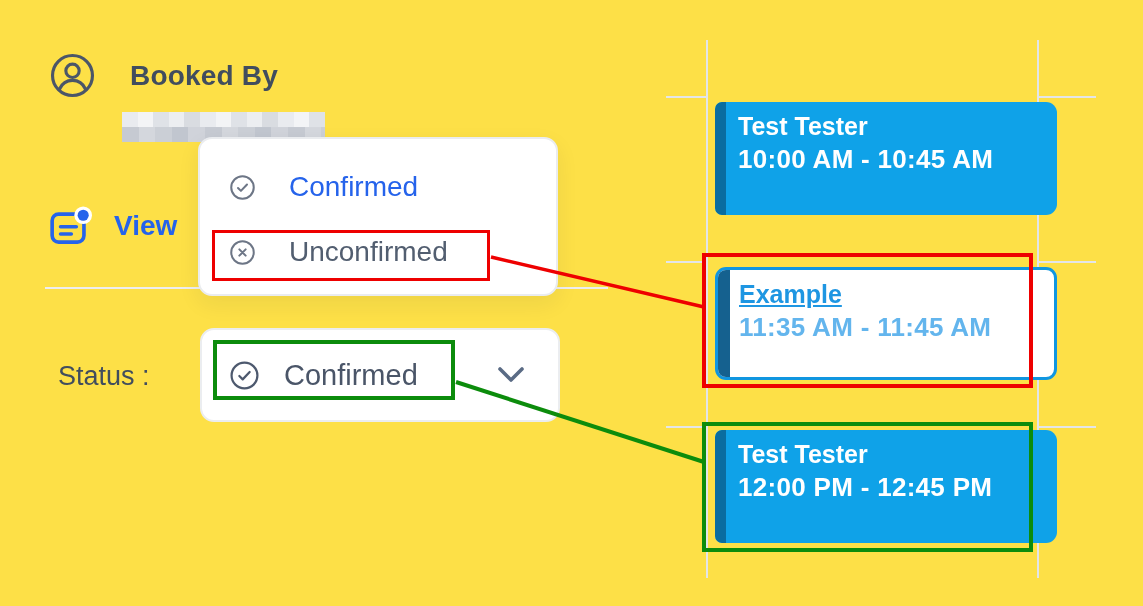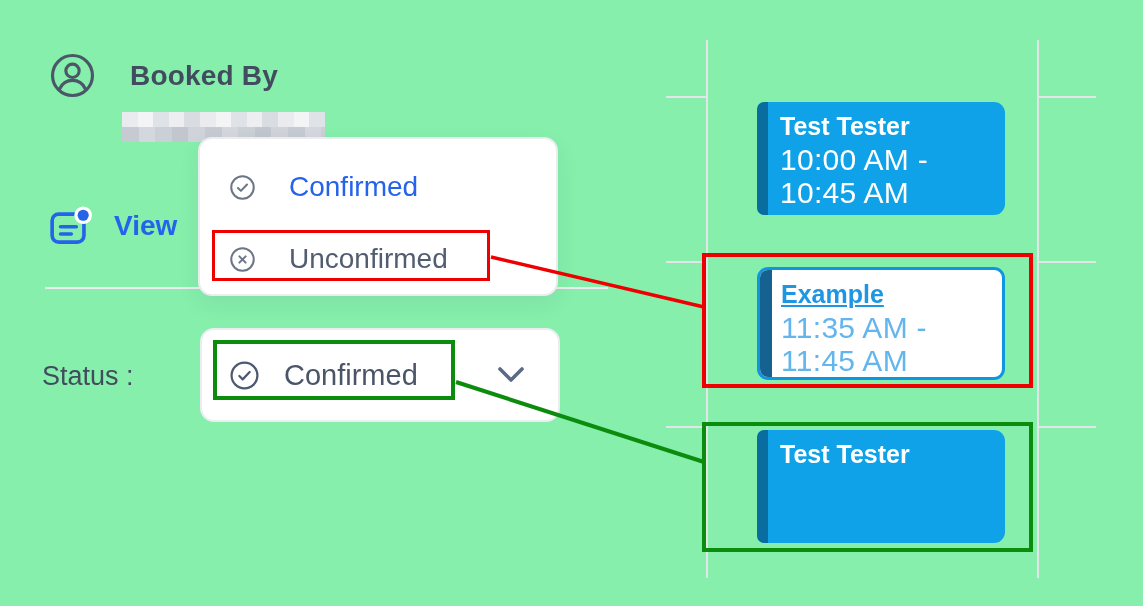--- a/index.html
+++ b/index.html
@@ -1,18 +1,18 @@
 <!DOCTYPE html>
 <html style="--event-blue: #0fa2e8; --event-strip: #0a6da0; --link-blue: #2563eb; --ann-red: #ee0000; --ann-green: #0c8c0c;"><head>
 <meta charset="utf-8">
 <style>
   * { margin:0; padding:0; box-sizing:border-box; }
   html,body { background:#fff; }
   body { font-family:"Liberation Sans", sans-serif; }
-  .stage { position:relative; width:1143px; height:606px; background:#86efac; overflow:hidden; }
+  .stage { position:relative; width:1143px; height:606px; background:#fde047; overflow:hidden; }
 
   
   .booked-by-row { position:absolute; left:49px; top:52px; display:flex; align-items:center; gap:34px; }
   .booked-by-label { font-size:28px; font-weight:600; color:#414d5e; letter-spacing:.2px; }
 
   .mosaic { position:absolute; left:122px; top:112px; width:203px; height:30px; overflow:hidden; }
   .mosaic .row1, .mosaic .row2 { height:15px; }
   .mosaic .row1 { background:repeating-linear-gradient(90deg,#e9ebef 0 16px,#f3f4f6 16px 31px,#dfe2e7 31px 47px,#eceef1 47px 62px,#d9dce1 62px 78px); }
   .mosaic .row2 { background:repeating-linear-gradient(90deg,#c6cad2 0 17px,#d4d7dd 17px 33px,#cbcfd6 33px 50px,#c1c6cf 50px 66px,#d0d3da 66px 83px); }
 
@@ -21,50 +21,50 @@
 
   .divider { position:absolute; left:45px; top:287px; width:563px; height:2px; background:#ededf0; }
 
   
   .menu-panel { position:absolute; left:198px; top:137px; width:360px; height:159px;
     background:#fff; border:2px solid #eaecef; border-radius:14px;
     box-shadow:0 8px 22px rgba(30,41,59,.07); }
   .menu-item { position:absolute; left:0; display:flex; align-items:center; gap:33px;
     padding-left:29px; height:34px; width:100%; cursor:pointer; }
   .menu-item.first { top:31px; }
-  .menu-item.second { top:103px; }
+  .menu-item.second { top:96px; }
   .menu-item .label { font-size:28px; font-weight:500; }
   .menu-item.first .label { color:var(--link-blue); }
   .menu-item.second .label { color:#525e70; }
   .menu-icon { color:#6d7686; flex:0 0 auto; }
 
   
-  .status-label { position:absolute; left:42px; top:361px; font-size:27px; color:#414d5e; }
+  .status-label { position:absolute; left:58px; top:361px; font-size:27px; color:#414d5e; }
   .status-button { position:absolute; left:200px; top:328px; width:360px; height:94px;
     background:#fff; border:2px solid #ebedf0; border-radius:14px;
     display:flex; align-items:center; padding-left:27px; cursor:pointer; }
   .status-button .icon { color:#4d596e; }
   .status-value { font-size:29px; font-weight:500; color:#4a5568; margin-left:24px; }
   .chevron { margin-left:auto; margin-right:30px; color:#5a6b85; }
 
   
   .vline { position:absolute; top:40px; width:2px; height:538px; background:#e3e5e9; }
   .vline.v1 { left:706px; } .vline.v2 { left:1037px; }
   .hseg { position:absolute; height:2px; background:#e3e5e9; }
   .hseg.l { left:666px; width:40px; }
   .hseg.r { left:1038px; width:58px; }
   .hseg.y1 { top:96px; } .hseg.y2 { top:261px; } .hseg.y3 { top:426px; }
 
   
-  .event { position:absolute; left:757px; width:248px; height:113px; border-radius:7px 11px 11px 7px; overflow:hidden; }
+  .event { position:absolute; left:715px; width:342px; height:113px; border-radius:7px 11px 11px 7px; overflow:hidden; }
   .event.solid { background:var(--event-blue); }
   .event .strip { position:absolute; left:0; top:0; bottom:0; width:11px; background:var(--event-strip); border-radius:7px 0 0 7px; }
   .event .content { position:relative; margin:8px 0 0 23px; line-height:33px; }
   .event .title { font-size:25px; font-weight:700; }
-  .event .time { font-size:30px; font-weight:400; letter-spacing:.3px; }
+  .event .time { font-size:26px; font-weight:700; letter-spacing:.3px; }
   .event.solid .title, .event.solid .time { color:#fff; }
   .event.e1 { top:102px; }
   .event.e3 { top:430px; }
   .event.outline { top:267px; background:#fff; border:3px solid #1096e0; border-radius:11px; }
   .event.outline .strip { width:12px; background:#15618f; border-radius:5px 0 0 5px; }
   .event.outline .content { margin:8px 0 0 21px; }
   .event.outline .title { color:#1e96e2;text-decoration:underline; }
   .event.outline .time { color:#63b5ed; }
 
   
@@ -159,20 +159,21 @@
     <div class="content">
       <div class="title">Example</div>
       <div class="time">11:35 AM - 11:45 AM</div>
     </div>
   </div>
 
   <div class="event solid e3">
     <div class="strip"></div>
     <div class="content">
       <div class="title">Test Tester</div>
+      <div class="time">12:00 PM - 12:45 PM</div>
     </div>
   </div>
 
   <div class="abox red menu-red"></div>
   <div class="abox green status-green"></div>
   <div class="abox red event-red"></div>
   <div class="abox green event-green"></div>
 
   <svg class="overlay" width="1143" height="606" viewBox="0 0 1143 606">
     <line x1="491" y1="257" x2="704" y2="307" stroke="var(--ann-red)" stroke-width="3.5"></line>

